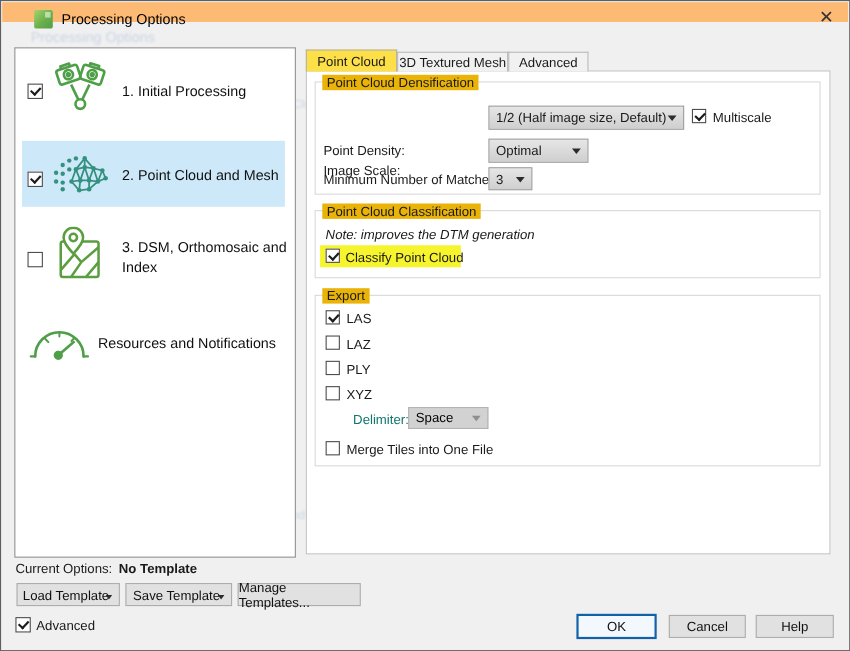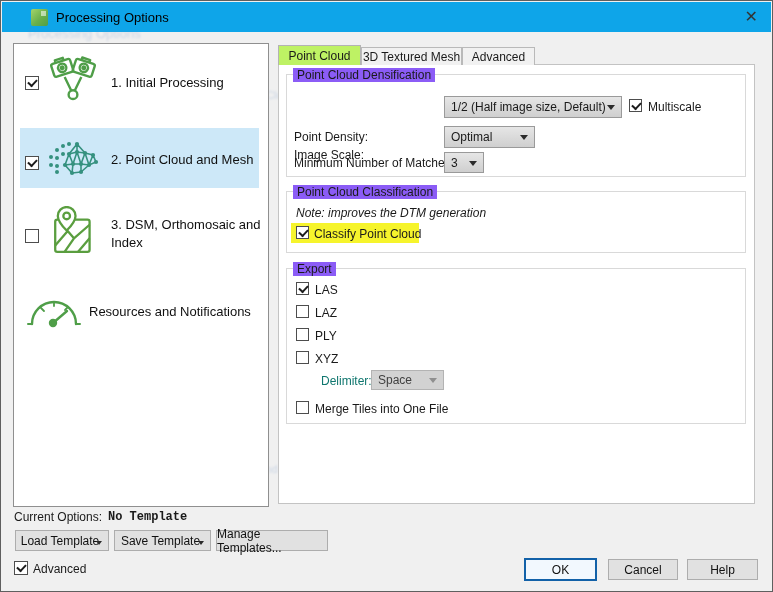--- a/index.html
+++ b/index.html
@@ -2,21 +2,21 @@
 <html><head>
 <meta charset="utf-8">
 <style>
   html,body{margin:0;padding:0;}
   body{width:773px;height:592px;position:relative;font-family:"Liberation Sans",sans-serif;
        font-size:12px;color:#1a1a1a;background:#fff;overflow:hidden;}
   *{box-sizing:border-box;}
   #win{position:absolute;left:0;top:0;width:773px;height:592px;background:#f0f0f0;
        border:1px solid #5f5f5f;}
   
-  .titlebar{position:absolute;left:1px;top:1px;width:769px;height:30px;background:#0ea5e9;}
+  .titlebar{position:absolute;left:1px;top:1px;width:769px;height:18px;background:#fdba74;}
   .app-icon{position:absolute;left:29px;top:7px;width:17px;height:17px;border-radius:2px;
        background:linear-gradient(135deg,#a5d46a 0%,#6ab04c 55%,#4f9e48 100%);}
   .app-icon::after{content:"";position:absolute;right:2px;top:2px;width:5px;height:5px;
        background:rgba(255,255,255,.55);}
   .title-text{position:absolute;left:54px;top:8px;font-size:13px;color:#000;}
   .close-btn{position:absolute;right:13px;top:5px;font-size:16px;color:#333;cursor:pointer;
        line-height:20px;}
   
   .ghost{position:absolute;color:#5d86c2;opacity:.26;filter:blur(1.1px);pointer-events:none;
        white-space:nowrap;}
@@ -28,48 +28,48 @@
   .side-label{position:absolute;font-size:13px;color:#101010;}
   
   .checkbox{position:absolute;width:14px;height:14px;background:#fff;border:1px solid #4d4d4d;}
   .checkbox.checked::after{content:"";position:absolute;left:2px;top:2px;width:7px;height:4px;
        border-left:2px solid #1c1c1c;border-bottom:2px solid #1c1c1c;transform:rotate(-47deg);}
   .checkbox.small{width:13px;height:13px;}
   .form-label{position:absolute;white-space:nowrap;}
   .dis{color:#0f766e;}
   
   .tab{position:absolute;display:flex;align-items:center;justify-content:center;cursor:pointer;}
-  .tab.active{background:#bef264;border:1px solid #b3b3b3;border-bottom:none;z-index:3;}
+  .tab.active{background:#fde047;border:1px solid #b3b3b3;border-bottom:none;z-index:3;}
   .tab.inactive{background:#f1f1f1;border:1px solid #b9b9b9;border-bottom:none;z-index:1;}
   .tab-pane{position:absolute;left:277px;top:63px;width:477px;height:440px;background:#fff;
        border:1px solid #c3c3c3;z-index:0;}
   .groupbox{position:absolute;border:1px solid #d9d9d9;background:#fff;}
-  .group-label{position:absolute;background:#8b5cf6;padding:0 4px;white-space:nowrap;z-index:2;text-align:center;}
+  .group-label{position:absolute;background:#eab308;padding:0 4px;white-space:nowrap;z-index:2;text-align:center;}
   
   .combo{position:absolute;background:linear-gradient(#e6e6e6,#cfcfcf);border:1px solid #9a9a9a;
        cursor:pointer;overflow:hidden;}
   .combo .val{position:absolute;left:6px;top:50%;transform:translateY(-50%);white-space:nowrap;}
   .combo .arrow{position:absolute;right:6px;top:50%;margin-top:-2px;width:0;height:0;
        border-left:4px solid transparent;border-right:4px solid transparent;
        border-top:5px solid #2b2b2b;}
   .combo.disabled{background:#d2d2d2;border-color:#b3b3b3;cursor:default;}
-  .combo.disabled .val{color:#404040;}
+  .combo.disabled .val{color:#000000;}
   .combo.disabled .arrow{border-top-color:#8f8f8f;}
   
   .hl{position:absolute;background:#f6f42c;}
   
   .btn{position:absolute;background:#e1e1e1;border:1px solid #adadad;display:flex;
        align-items:center;justify-content:center;font-size:12px;cursor:pointer;color:#111;}
   .btn.default{background:#f2f8fe;border:2px solid #1261a8;}
   .btn .tri{position:absolute;right:6px;bottom:5px;width:0;height:0;
        border-left:3.5px solid transparent;border-right:3.5px solid transparent;
        border-top:4px solid #2b2b2b;}
   .btn.has-tri{padding-right:4px;}
   .footer-label{position:absolute;white-space:nowrap;}
-  .bold{font-weight:bold;font-family:Liberation Mono, monospace;}
+  .bold{font-weight:bold;}
   .italic{font-style:italic;}
 </style>
 </head>
 <body>
 
 <div id="win">
 
   <div class="titlebar">
     <div class="app-icon"></div>
     <div class="title-text">Processing Options</div>

